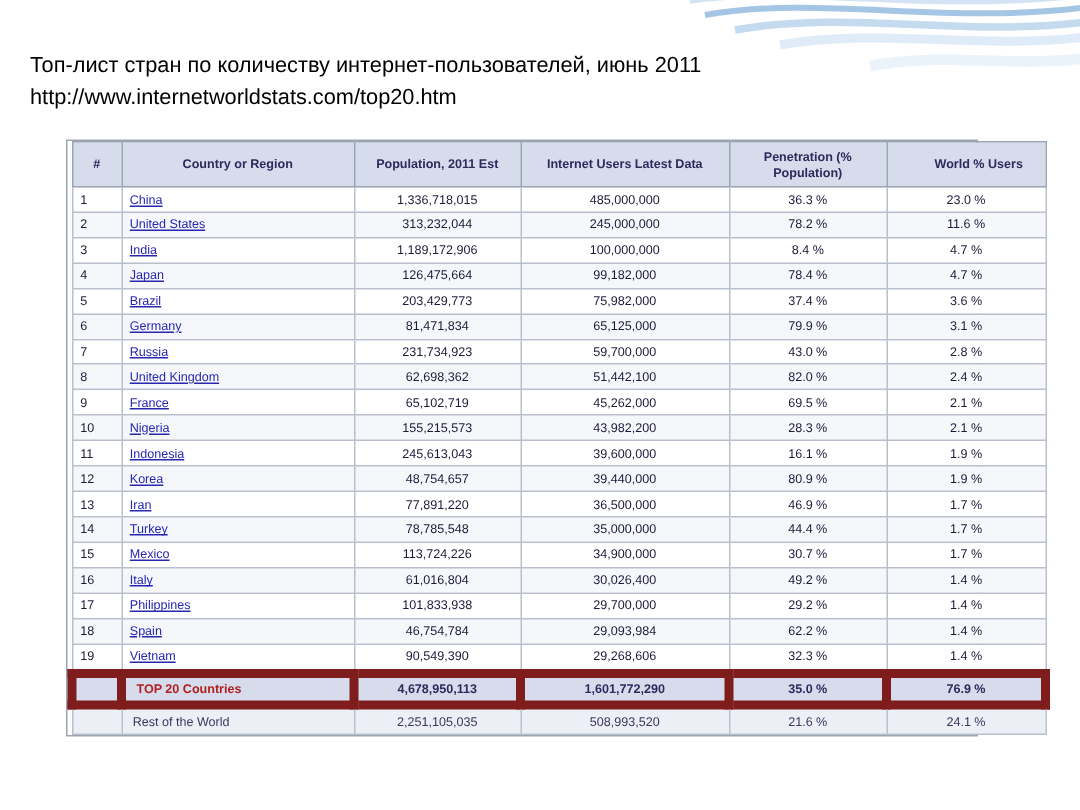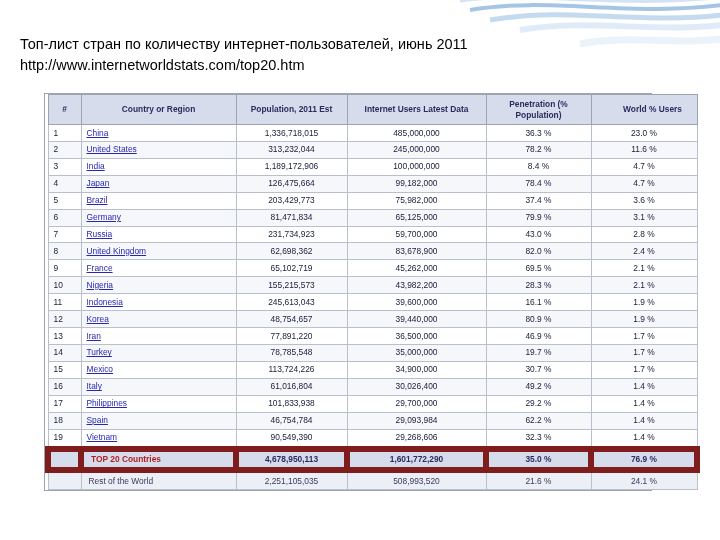--- a/index.html
+++ b/index.html
@@ -201,21 +201,21 @@
           <td class="country"><a>Russia</a></td>
           <td class="num">231,734,923</td>
           <td class="num">59,700,000</td>
           <td class="pen">43.0 %</td>
           <td class="world">2.8 %</td>
         </tr>
         <tr class="alt">
           <td class="rank">8</td>
           <td class="country"><a>United Kingdom</a></td>
           <td class="num">62,698,362</td>
-          <td class="num">83,678,900</td>
+          <td class="num">51,442,100</td>
           <td class="pen">82.0 %</td>
           <td class="world">2.4 %</td>
         </tr>
         <tr>
           <td class="rank">9</td>
           <td class="country"><a>France</a></td>
           <td class="num">65,102,719</td>
           <td class="num">45,262,000</td>
           <td class="pen">69.5 %</td>
           <td class="world">2.1 %</td>
@@ -250,21 +250,21 @@
           <td class="num">77,891,220</td>
           <td class="num">36,500,000</td>
           <td class="pen">46.9 %</td>
           <td class="world">1.7 %</td>
         </tr>
         <tr class="alt">
           <td class="rank">14</td>
           <td class="country"><a>Turkey</a></td>
           <td class="num">78,785,548</td>
           <td class="num">35,000,000</td>
-          <td class="pen">19.7 %</td>
+          <td class="pen">44.4 %</td>
           <td class="world">1.7 %</td>
         </tr>
         <tr>
           <td class="rank">15</td>
           <td class="country"><a>Mexico</a></td>
           <td class="num">113,724,226</td>
           <td class="num">34,900,000</td>
           <td class="pen">30.7 %</td>
           <td class="world">1.7 %</td>
         </tr>

